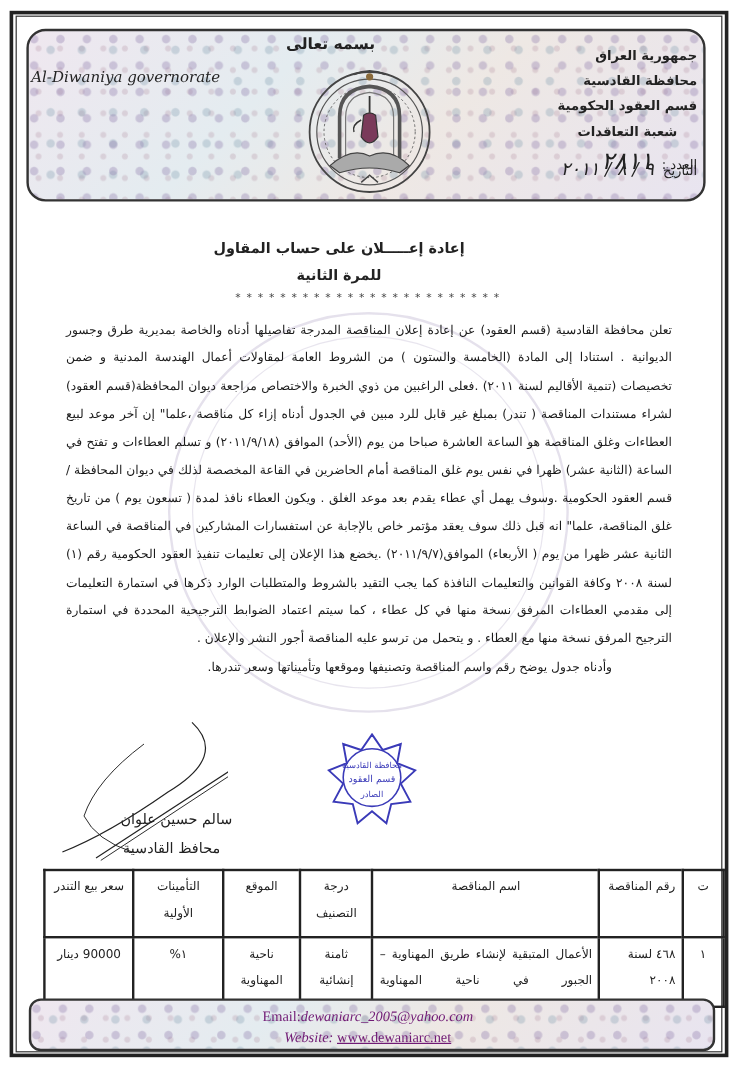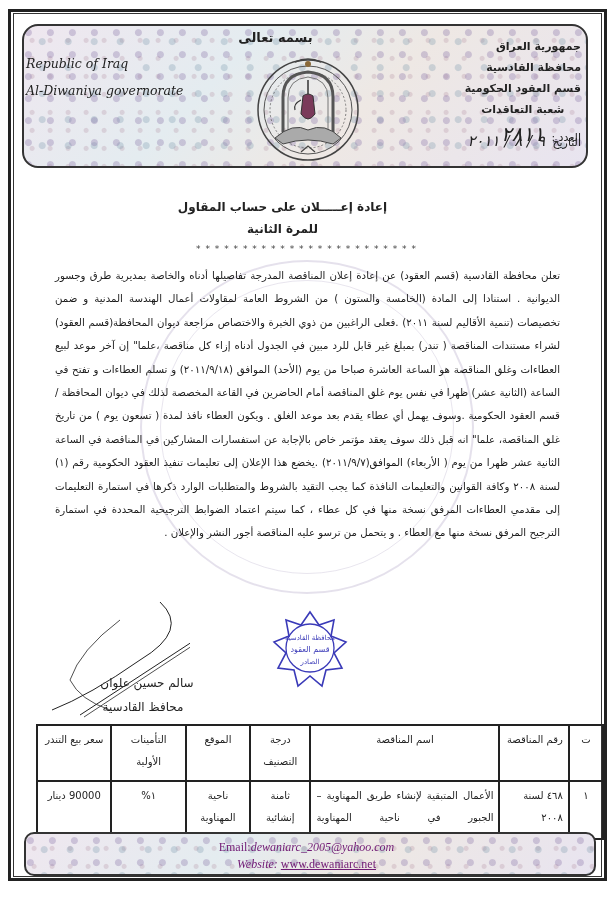--- a/index.html
+++ b/index.html
@@ -75,21 +75,20 @@
 </head>
 <body>
 
 <div class="frame-outer"></div>
 <div class="frame-inner"></div>
 
 <div class="header-box pattern"></div>
 <div class="basmala">بسمه تعالى</div>
 
 <div class="hdr-left">
-  <div>Republic of Iraq</div>
   <div>Al-Diwaniya governorate</div>
 </div>
 
 <div class="hdr-right">
   <div>جمهورية العراق</div>
   <div>محافظة القادسية</div>
   <div>قسم العقود الحكومية</div>
   <div class="center">شعبة التعاقدات</div>
 </div>
 <div class="ref-line" style="top:122px;">
@@ -117,20 +116,21 @@
 </svg>
 
 <div class="watermark"></div>
 
 <div class="title" style="top:200px;">إعادة إعـــــلان على حساب المقاول</div>
 <div class="title" style="top:222px;">للمرة الثانية</div>
 <div class="stars">* * * * * * * * * * * * * * * * * * * * * * * *</div>
 
 <div class="body-text">
   <p>تعلن محافظة القادسية (قسم العقود) عن إعادة إعلان المناقصة المدرجة تفاصيلها أدناه والخاصة بمديرية طرق وجسور الديوانية . استنادا إلى المادة (الخامسة والستون ) من الشروط العامة لمقاولات أعمال الهندسة المدنية و ضمن تخصيصات (تنمية الأقاليم لسنة ٢٠١١) .فعلى الراغبين من ذوي الخبرة والاختصاص مراجعة ديوان المحافظة(قسم العقود) لشراء مستندات المناقصة ( تندر) بمبلغ غير قابل للرد مبين في الجدول أدناه إزاء كل مناقصة ،علما" إن آخر موعد لبيع العطاءات وغلق المناقصة هو الساعة العاشرة صباحا من يوم (الأحد) الموافق (٢٠١١/٩/١٨) و تسلم العطاءات و تفتح في الساعة (الثانية عشر) ظهرا في نفس يوم غلق المناقصة أمام الحاضرين في القاعة المخصصة لذلك في ديوان المحافظة / قسم العقود الحكومية .وسوف يهمل أي عطاء يقدم بعد موعد الغلق . ويكون العطاء نافذ لمدة ( تسعون يوم ) من تاريخ غلق المناقصة، علما" انه قبل ذلك سوف يعقد مؤتمر خاص بالإجابة عن استفسارات المشاركين في المناقصة في الساعة الثانية عشر ظهرا من يوم ( الأربعاء) الموافق(٢٠١١/٩/٧) .يخضع هذا الإعلان إلى تعليمات تنفيذ العقود الحكومية رقم (١) لسنة ٢٠٠٨ وكافة القوانين والتعليمات النافذة كما يجب التقيد بالشروط والمتطلبات الوارد ذكرها في استمارة التعليمات إلى مقدمي العطاءات المرفق نسخة منها في كل عطاء ، كما سيتم اعتماد الضوابط الترجيحية المحددة في استمارة الترجيح المرفق نسخة منها مع العطاء . و يتحمل من ترسو عليه المناقصة أجور النشر والإعلان .</p>
+  <p class="last">وأدناه جدول يوضح رقم واسم المناقصة وتصنيفها وموقعها وتأميناتها وسعر تندرها.</p>
 </div>
 
 <svg class="signature" viewBox="0 0 150 120">
   <path d="M120 2 Q150 30 100 60 Q50 95 12 110" fill="none" stroke="#222" stroke-width="1"></path>
   <path d="M80 20 Q40 50 30 80 Q40 100 70 110" fill="none" stroke="#222" stroke-width="0.8"></path>
   <path d="M40 115 L155 40" stroke="#222" stroke-width="1"></path>
   <path d="M44 117 L155 44" stroke="#222" stroke-width="0.8"></path>
 </svg>
 <div class="sig-name">سالم حسين علوان</div>
 <div class="sig-title">محافظ القادسية</div>

